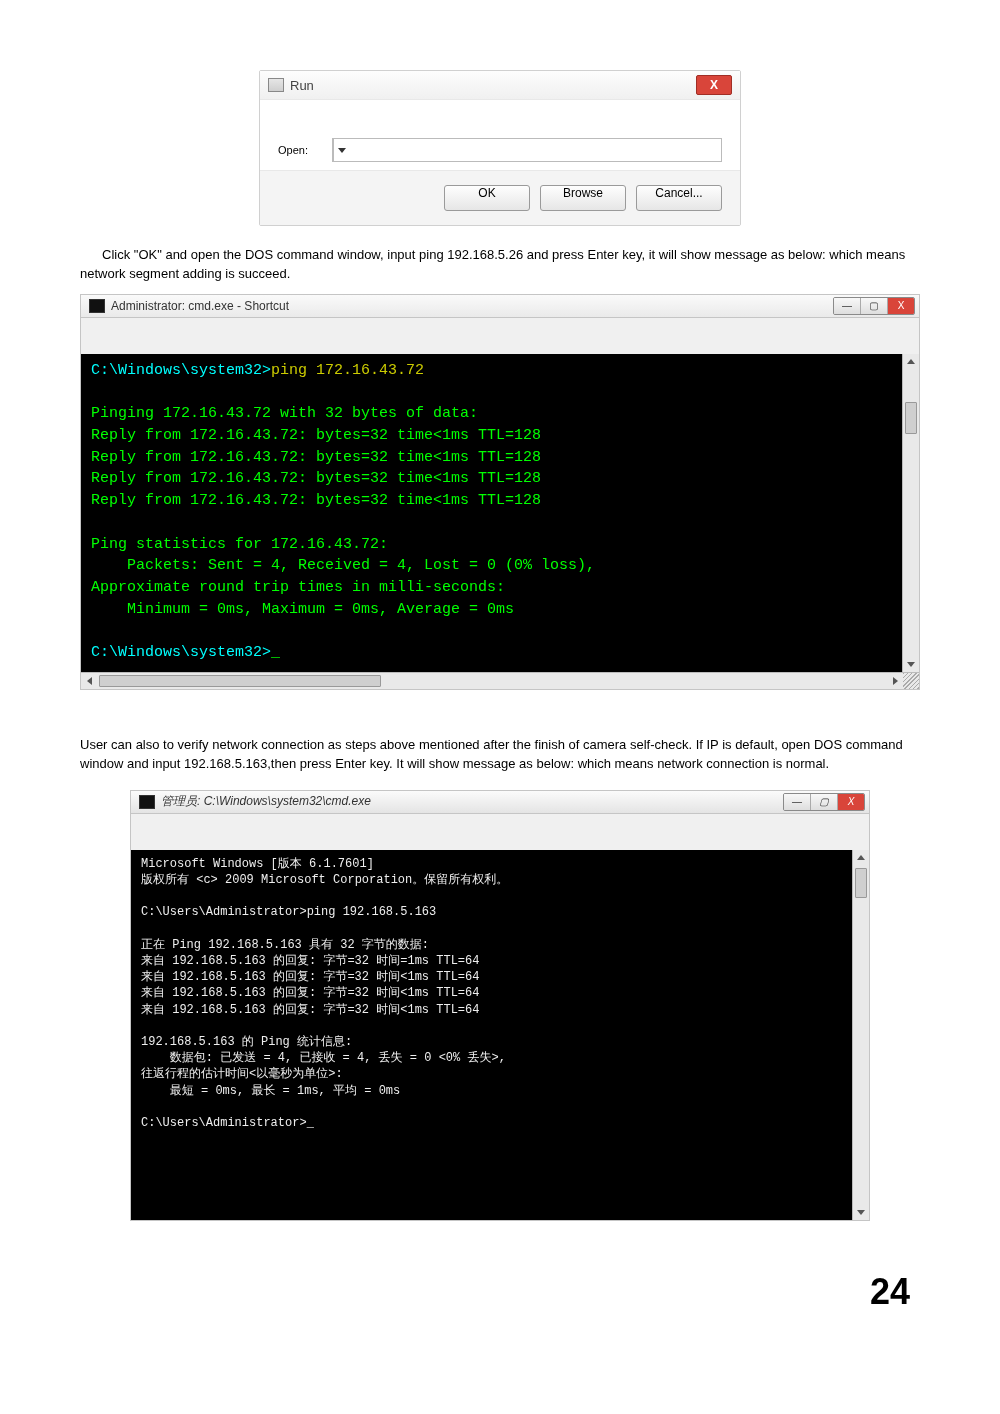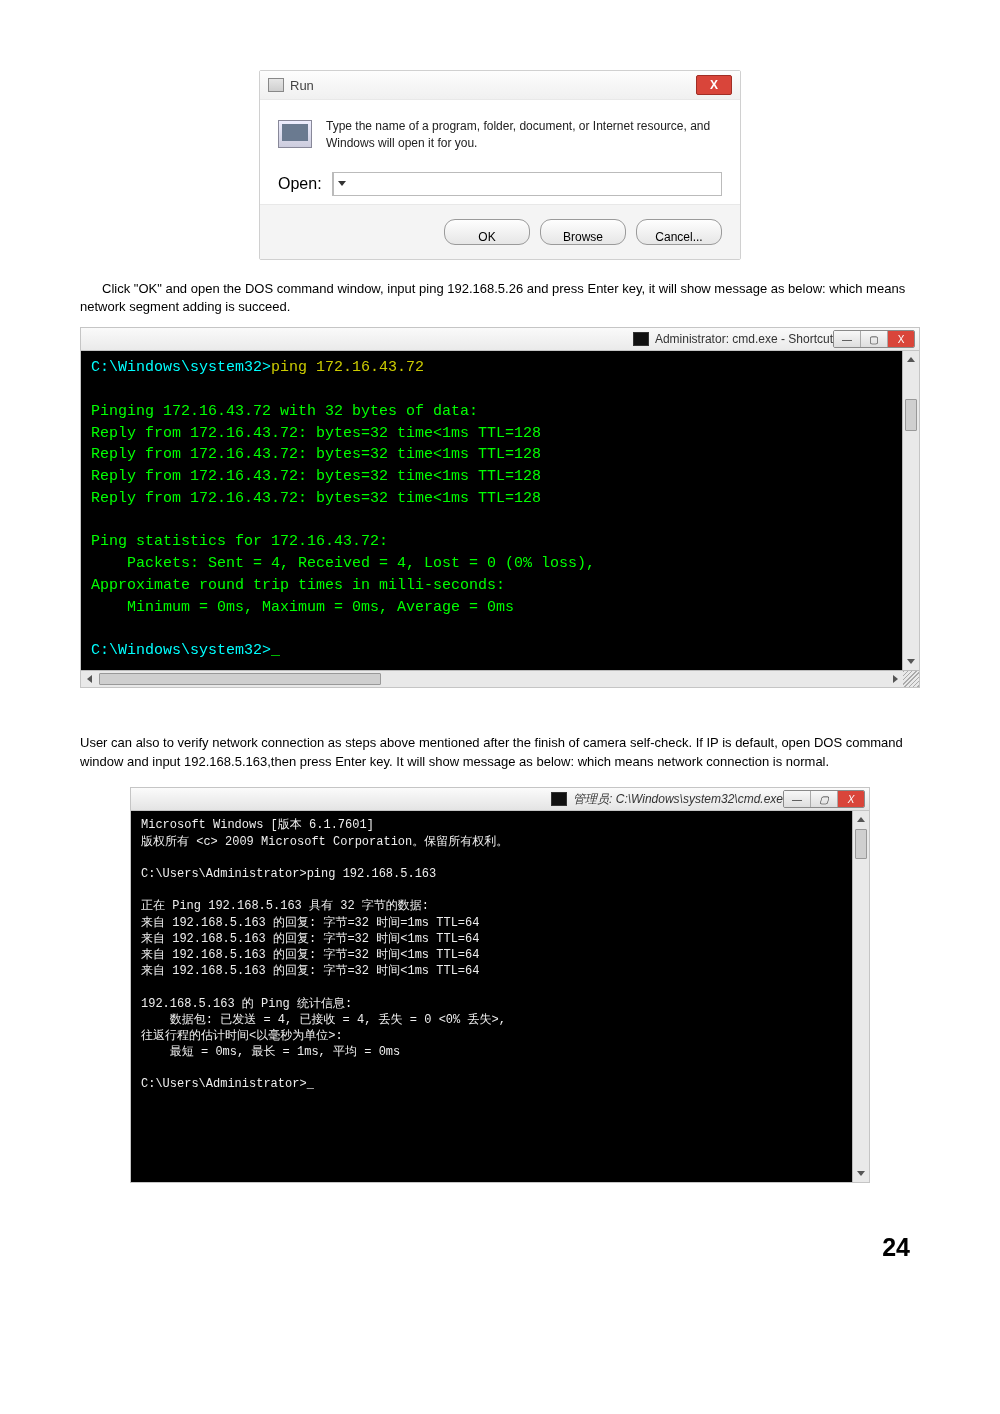--- a/index.html
+++ b/index.html
@@ -77,21 +77,21 @@
     line-height: 1.4;
     color: #222;
   }
   .run-row2 {
     display: flex;
     align-items: center;
     gap: 14px;
     margin-top: 20px;
   }
   .run-open-label {
-    font-size: 16px;
+    font-size: 11px;
     width: 40px;
   }
   .run-combo {
     flex: 1;
     display:flex;
     border: 1px solid #bbb;
     height: 22px;
     background:#fff;
   }
   .run-combo-input{
@@ -120,40 +120,40 @@
     background: #f4f4f4;
     display: flex;
     justify-content: flex-end;
     gap: 10px;
   }
   .win-btn {
     width: 84px;
     height: 24px;
     background: linear-gradient(#fefefe,#e6e6e6);
     border: 1px solid #9a9a9a;
-    border-radius: 11px;
+    border-radius: 3px;
     font-size: 12px;
-    display:flex;align-items:flex-end;justify-content:center;
+    display:flex;align-items:flex-start;justify-content:center;
   }
   .body-text {
     font-size: 13px;
     line-height: 1.45;
     margin: 6px 0 10px 0;
     text-indent: 22px;
   }
   .body-text.noindent { text-indent: 0; }
   .cmd-window {
     border: 1px solid #c5c5c5;
     background: #f0f0f0;
     margin: 0 0 20px 0;
   }
   .cmd-titlebar {
     display:flex;
     align-items:center;
-    justify-content:flex-end;
+    justify-content:space-between;
     padding: 2px 4px 2px 8px;
     font-size: 12px;
     color:#333;
     background: linear-gradient(#fafafa,#eaeaea);
     border-bottom:1px solid #c5c5c5;
   }
   .cmd-titleleft{display:flex;align-items:center;gap:6px;}
   .cmd-icon{width:14px;height:12px;background:#111;border:1px solid #333;}
   .winctrls{display:flex;gap:0;border:1px solid #8a8a8a;border-radius:2px;overflow:hidden;}
   .winctrl{width:26px;height:16px;background:linear-gradient(#f8f8f8,#dedede);display:flex;align-items:center;justify-content:center;font-size:10px;color:#333;border-right:1px solid #aaa;}
@@ -190,24 +190,24 @@
   .scrollbar-h{
     height:16px;background:#e9e9e9;border-top:1px solid #bbb;position:relative;
   }
   .scroll-arrow-h{position:absolute;top:0;bottom:0;width:16px;display:flex;align-items:center;justify-content:center;}
   .scroll-arrow-h.left{left:0;}
   .scroll-arrow-h.right{right:16px;}
   .caret-left{width:0;height:0;border-top:4px solid transparent;border-bottom:4px solid transparent;border-right:5px solid #555;}
   .caret-right{width:0;height:0;border-top:4px solid transparent;border-bottom:4px solid transparent;border-left:5px solid #555;}
   .scroll-thumb-h{position:absolute;top:2px;bottom:2px;left:18px;width:280px;background:#cfcfcf;border:1px solid #999;border-radius:1px;}
   .resize-grip{position:absolute;right:0;bottom:0;width:16px;height:16px;background:repeating-linear-gradient(135deg,#aaa 0,#aaa 1px,transparent 1px,transparent 3px);}
-  .cmd-wrap{position:relative;}
+  .cmd-wrap{position:relative;margin-top:36px;}
   .page-number{
     text-align:right;
-    font-size:25px;
+    font-size:36px;
     font-weight:bold;
     padding: 30px 10px 30px 0;
   }
   .cmd2-outer{
     width: 740px;
     margin: 16px auto 0 auto;
   }
   .cmd2-titlebar{
     background: linear-gradient(#fbfbfb,#e4e4e4);
     font-style: italic;
@@ -222,24 +222,20 @@
     <div class="run-title">
       <div class="run-title-left">
         <span class="run-icon-small"></span>
         <span>Run</span>
       </div>
       <div class="run-close">
         <span>X</span>
       </div>
     </div>
     <div class="run-body">
-      <div class="run-row1">
-        <div class="run-big-icon"></div>
-        <div class="run-desc">Type the name of a program, folder, document, or Internet resource, and Windows will open it for you.</div>
-      </div>
       <div class="run-row2">
         <div class="run-open-label">Open:</div>
         <div class="run-combo">
           <div class="run-combo-btn">
             <span class="caret-down"></span>
           </div>
         </div>
       </div>
     </div>
     <div class="run-footer">

